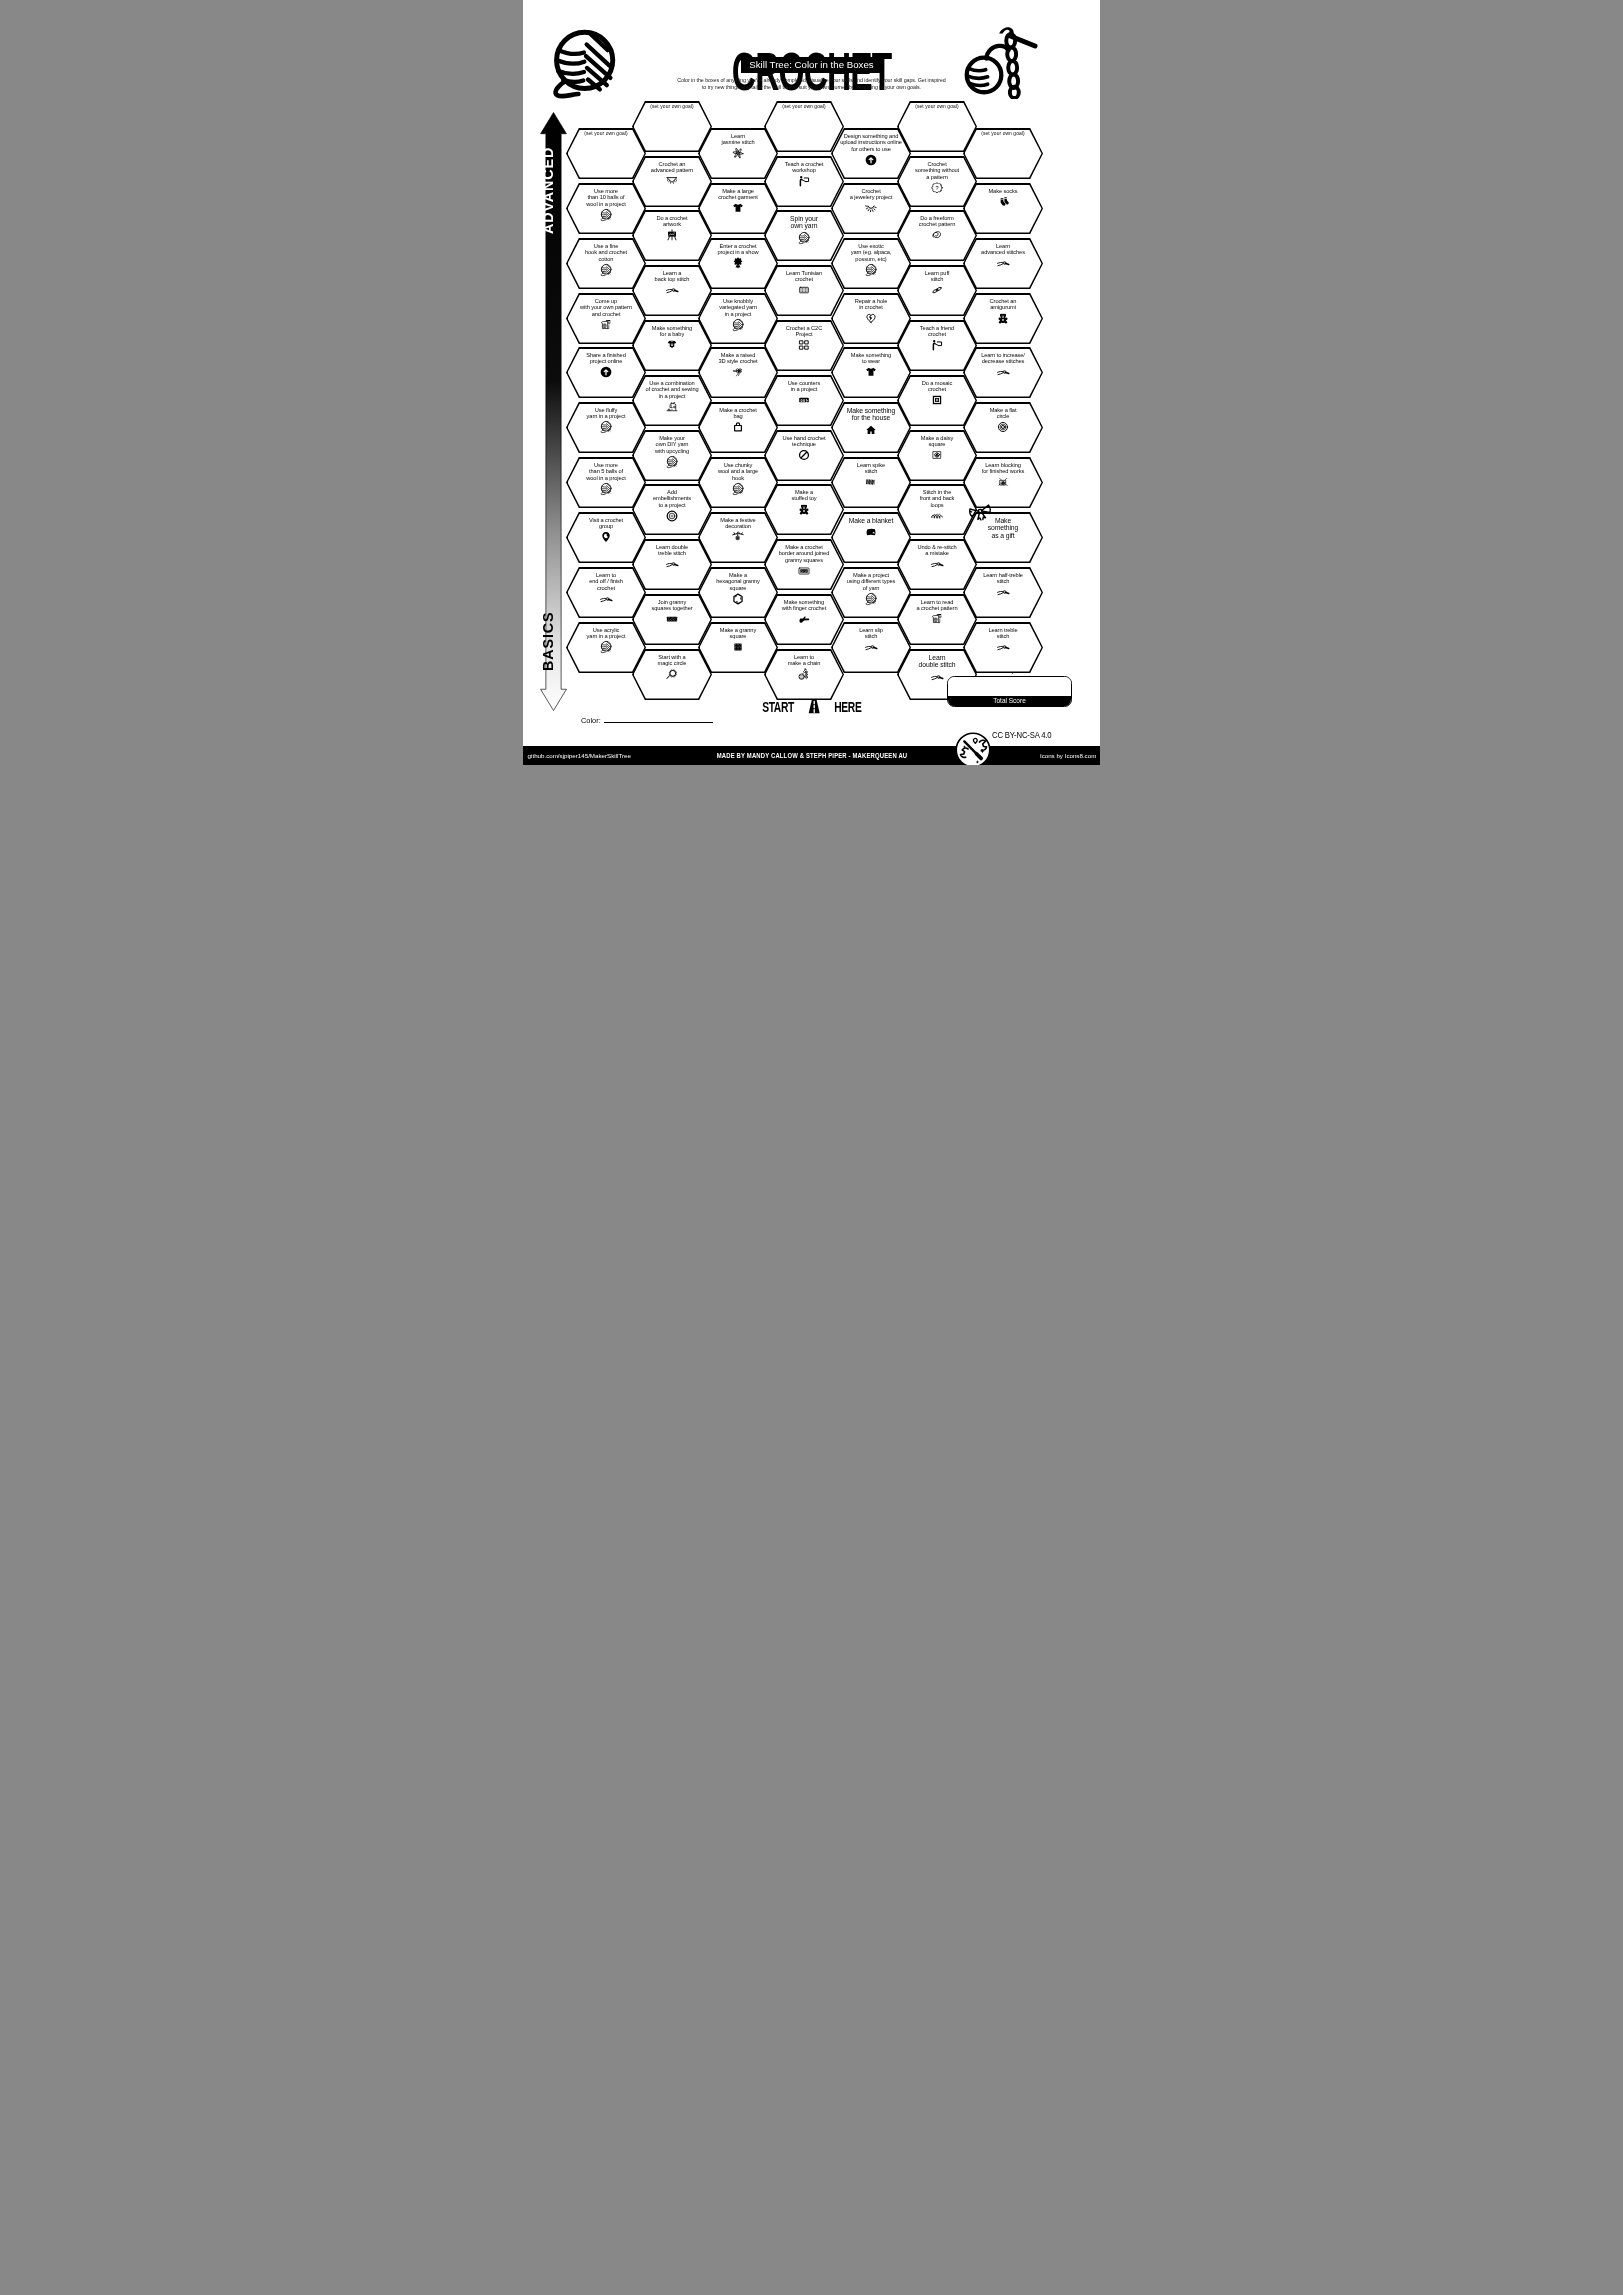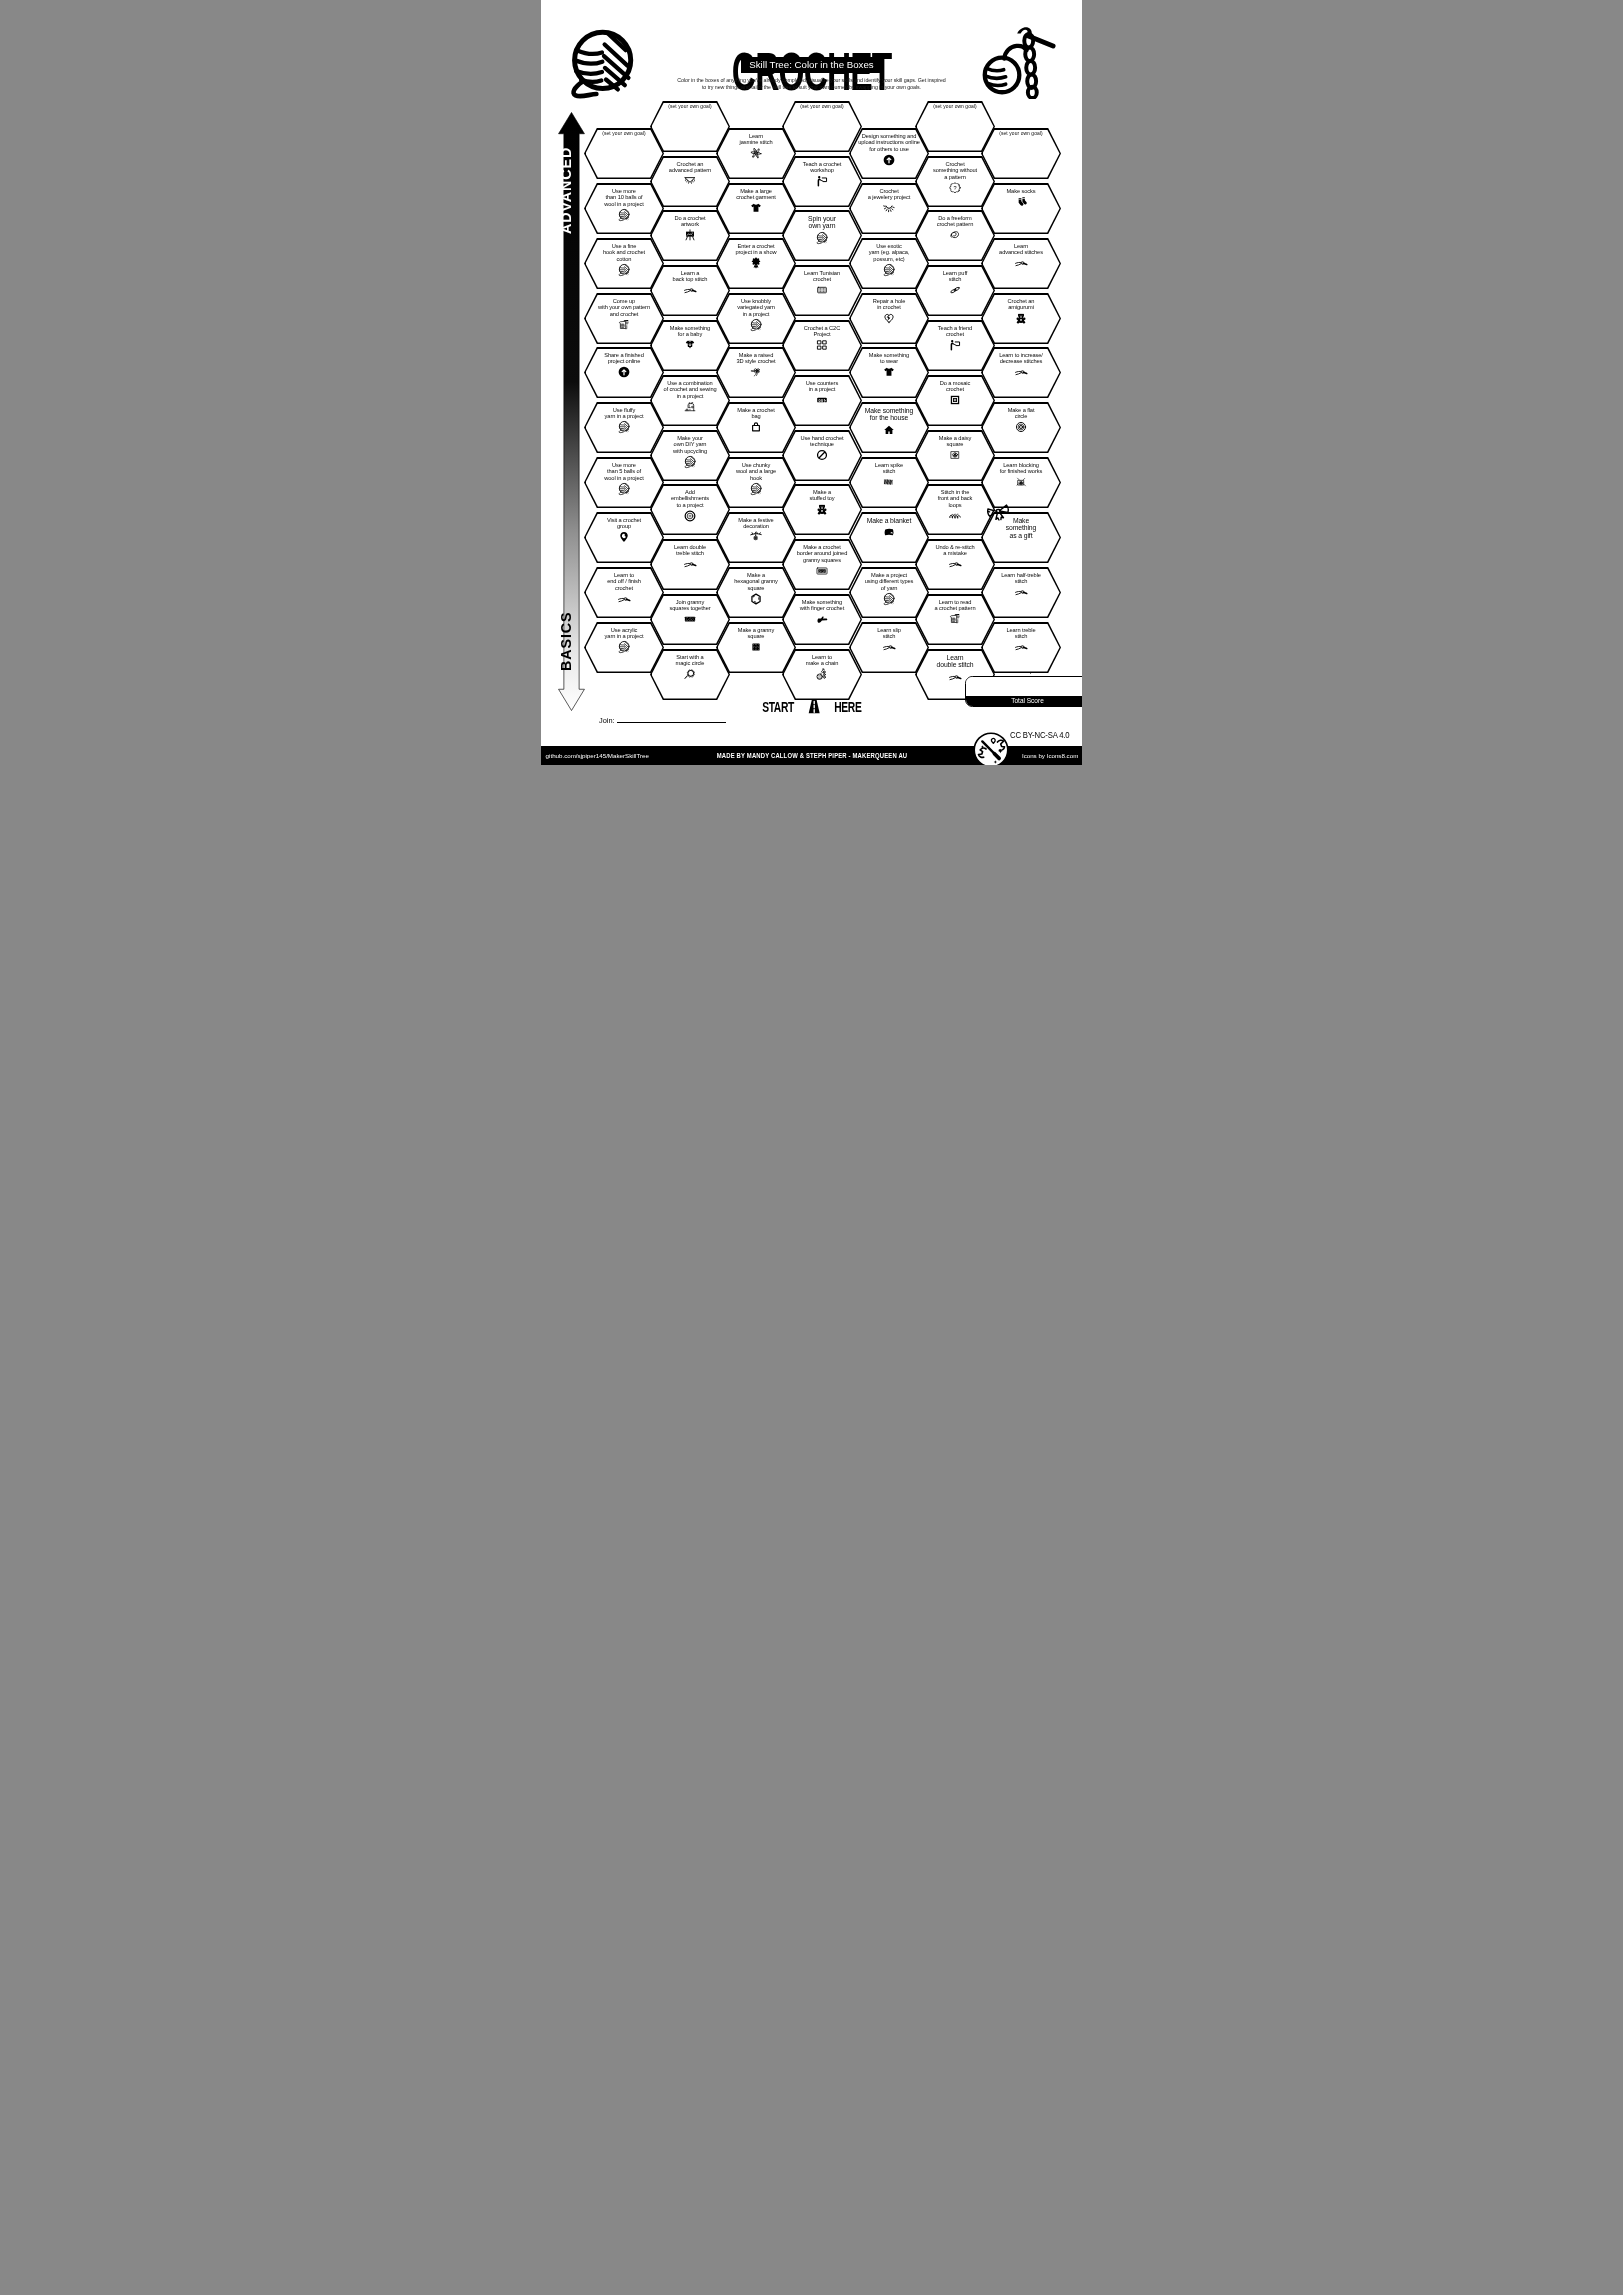--- a/index.html
+++ b/index.html
@@ -1,17 +1,17 @@
 <!DOCTYPE html>
 <html style="font-size:7.4px"><head>
 <meta charset="utf-8">
 <style>
   html,body{margin:0;padding:0;background:#888;}
   #page{position:relative;width:541px;height:765px;margin:0 auto;background:#fff;overflow:hidden;
-        font-family:"Liberation Sans","DejaVu Sans",sans-serif;color:#000;}
+        font-family:"Liberation Sans","DejaVu Sans",sans-serif;color:#000;padding-left:36px;}
   
   #title{position:absolute;top:8.3px;left:0;right:0;text-align:center;font-weight:bold;
          font-size:54px;line-height:1;letter-spacing:-1.4px;white-space:nowrap;}
   #title span{display:inline-block;transform:scaleX(.62);transform-origin:center;}
   #subtitle-wrap{position:absolute;top:57px;left:0;right:0;text-align:center;}
   #subtitle{display:inline-block;background:#000;color:#fff;font-size:9.7px;padding:1.9px 8.3px 2.8px;}
   .desc{position:absolute;left:0;right:0;text-align:center;font-size:5.3px;color:#1a1a1a;letter-spacing:-0.05px;}
   #desc1{top:77px;} #desc2{top:84px;}
   #logo-left{position:absolute;left:20.4px;top:24px;width:80px;height:76px;}
   #logo-right{position:absolute;left:438px;top:17.6px;width:79px;height:81px;}
@@ -1295,21 +1295,21 @@
   <div id="start-here">
     <span class="word">START</span>
     <span id="start-road"><svg viewBox="0 0 24 24" fill="none" stroke="#000" stroke-width="1.5" stroke-linecap="round" stroke-linejoin="round">
           <path d="M9 3.8h6l3.8 16.4H5.2z" fill="#000" stroke="none"></path>
    <path d="M12 5.4v2.8M12 10.4v3M12 15.6v3.2" stroke="#fff" stroke-width="1.7"></path>
         </svg></span>
     <span class="word">HERE</span>
   </div>
 
   <div id="name-row">
-    <span>Join:</span><span id="name-line"></span>
+    <span>Color:</span><span id="name-line"></span>
   </div>
 
   <div id="license">CC BY-NC-SA 4.0</div>
   <div id="maker-badge"><svg viewBox="0 0 48 48" fill="none" stroke="#000" stroke-width="1.5" stroke-linecap="round" stroke-linejoin="round">
         <circle cx="24" cy="24" r="22.4" fill="#fff" stroke-width="2.2"></circle>
    <path d="M12.4 12.6l16.4 16.6" stroke-width="3.2"></path>
    <path d="M28.6 29l6.2 6.2" stroke-width="5" stroke-linecap="round"></path>
    <path d="M32.6 13.4c2-2.8 5.8-3.2 8.2-1.2l-3.9 3.8 1.3 3.3 3.8.5c-.5 3.1-3.6 5.2-6.7 4.4M14.2 33.6c-2.8 1-5.9-.6-6.9-3.5l4.5-.7 1-3.3-3.3-2.2c1.8-2.5 5.3-3.1 7.9-1.3" stroke-width="2.2"></path>
    <path d="M24.6 10.2c1.3-2.3 3.9-2.3 4.9 0 .8 1.9-1 3.3-2.4 4.9-1.5-1.6-3.3-3-2.5-4.9z" stroke-width="1.8"></path>
    <g fill="#000" stroke="none">

